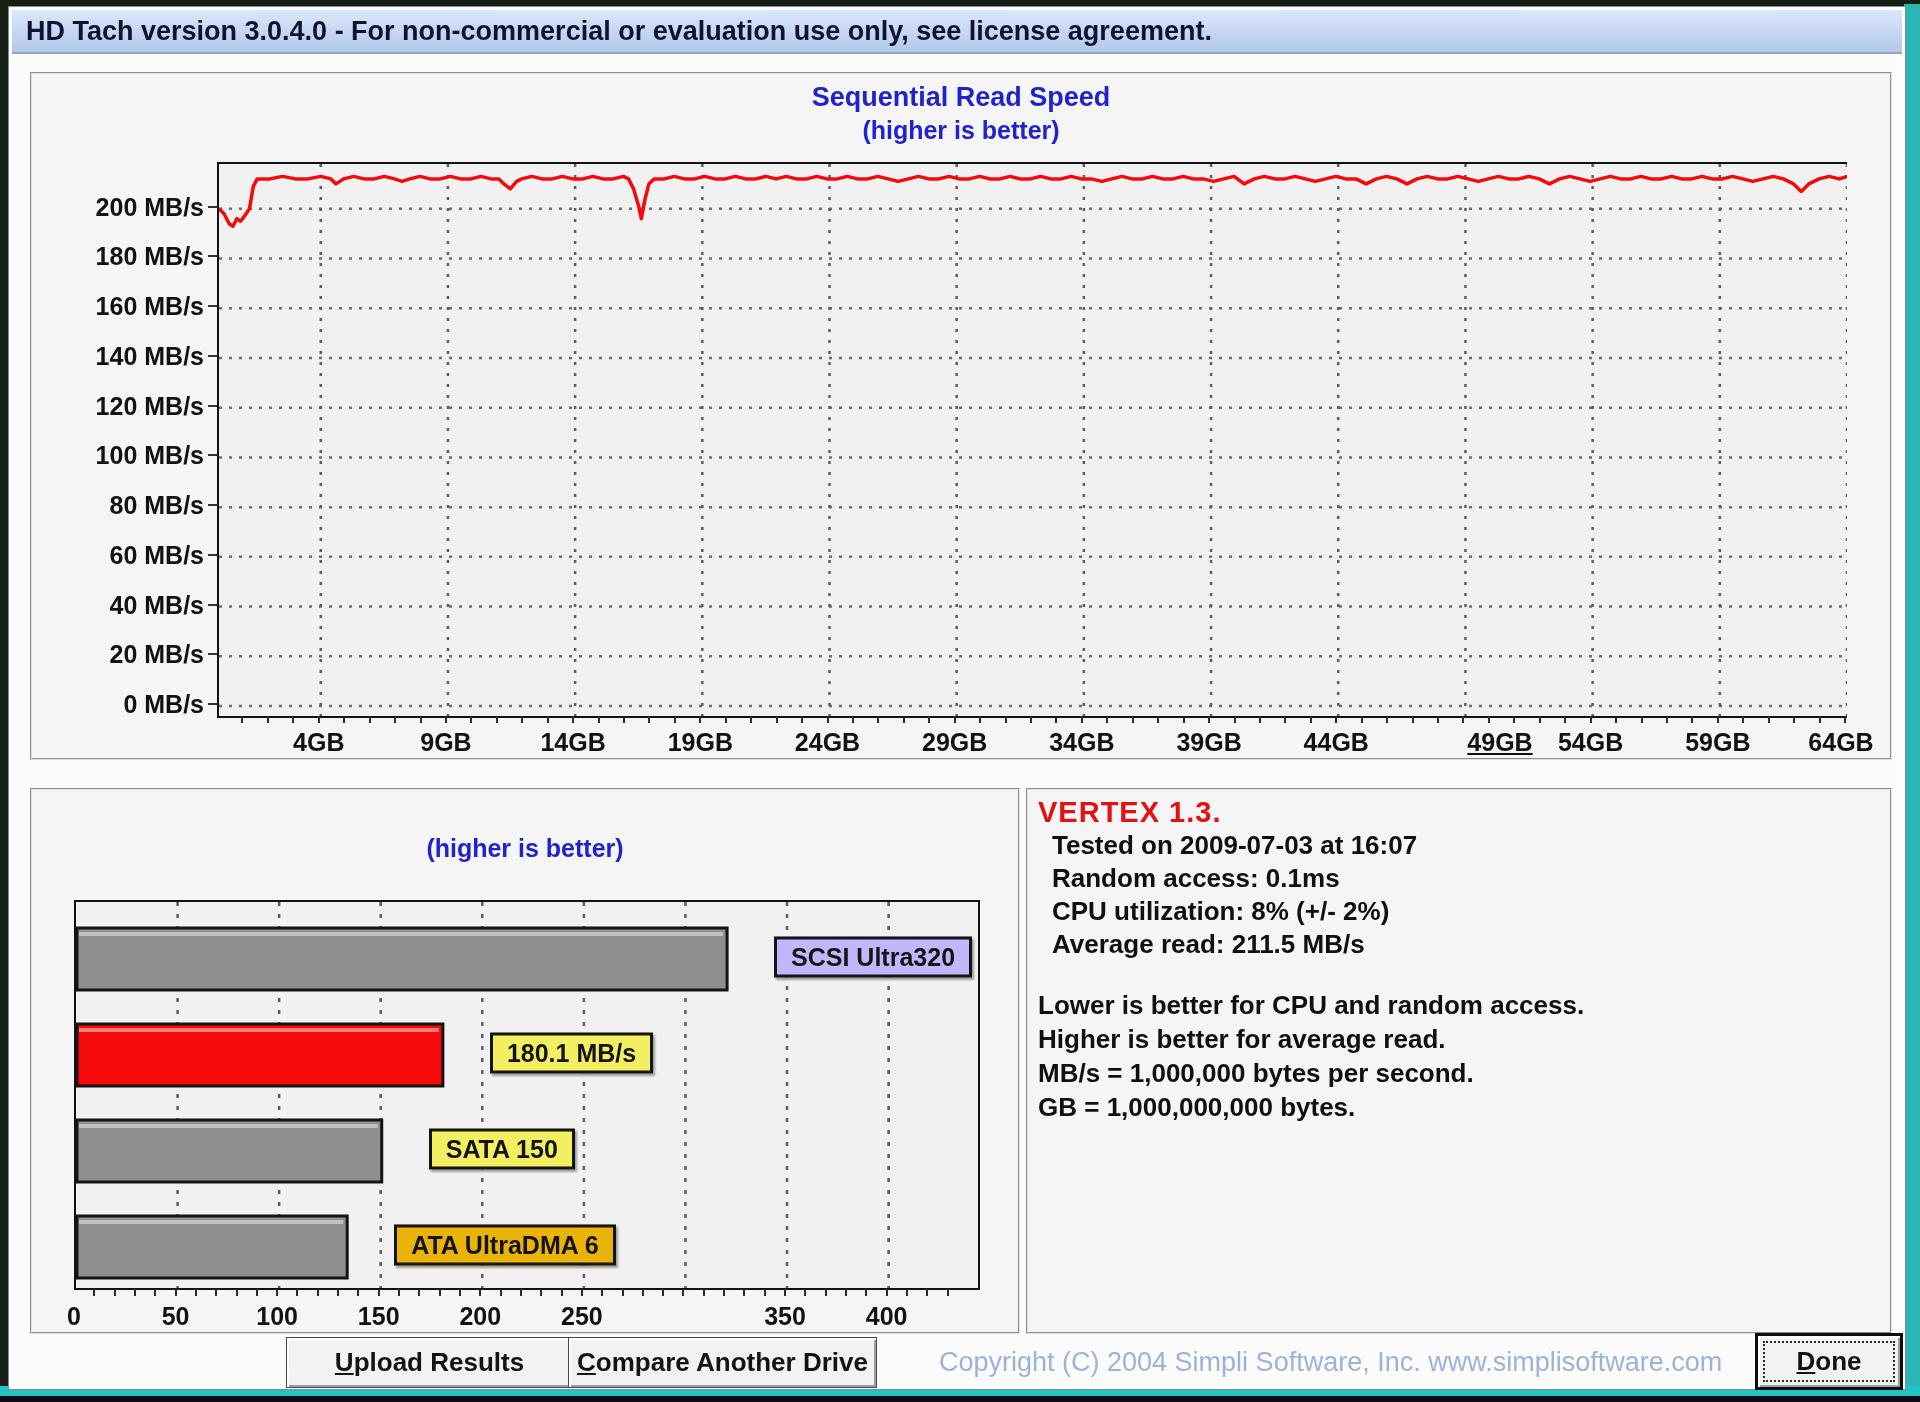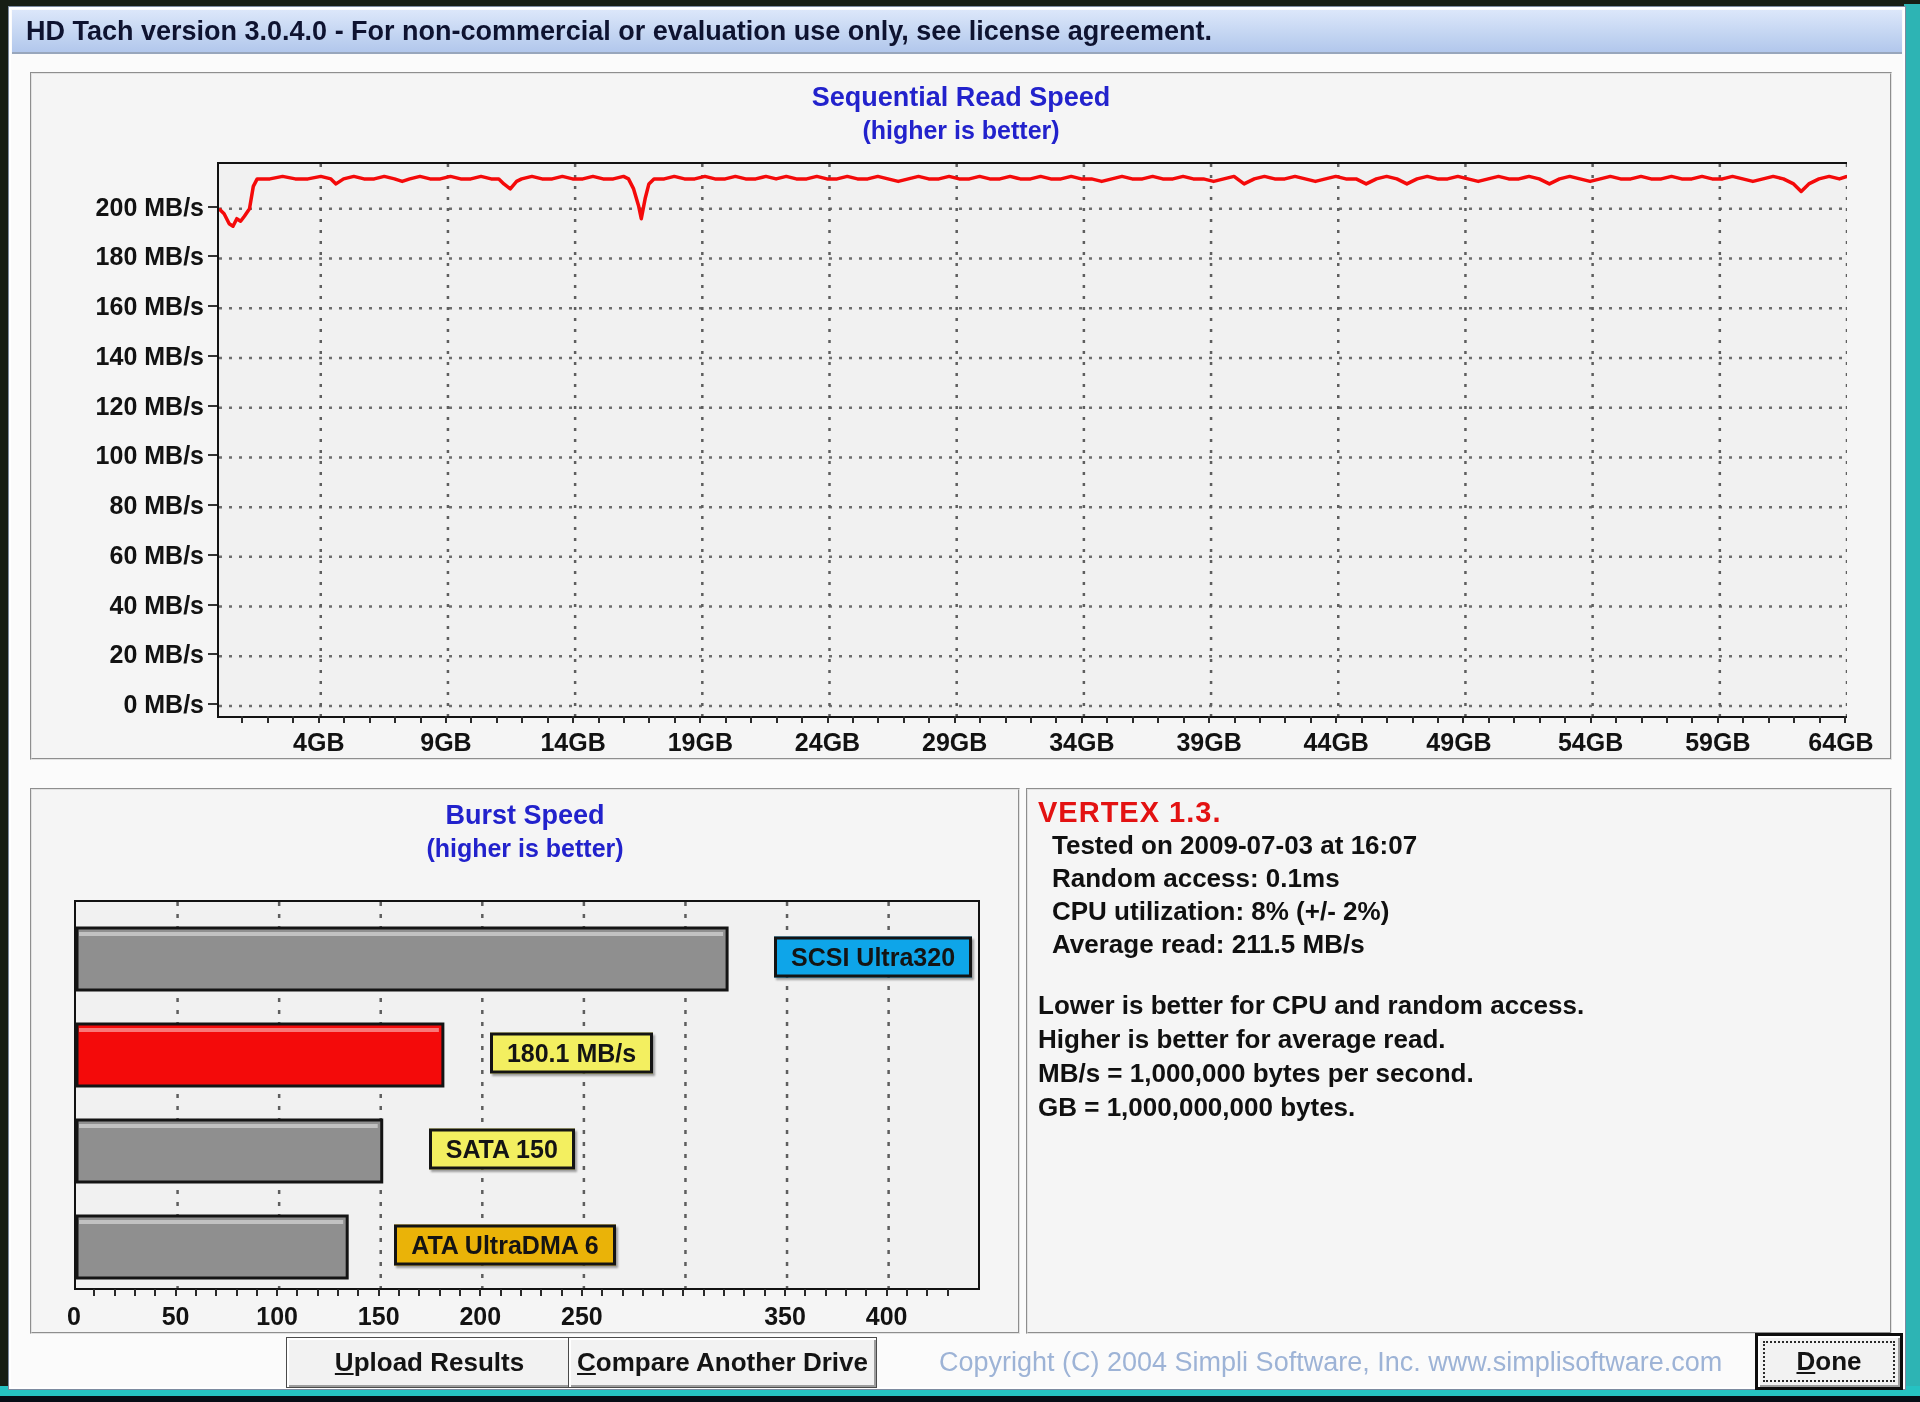--- a/index.html
+++ b/index.html
@@ -130,21 +130,21 @@
         <div class="y-tick" style="left: 176px; top: 131.757px;"></div>
         <div class="x-label" style="left: 286.75px; top: 654px;">4GB</div>
         <div class="x-label" style="left: 413.938px; top: 654px;">9GB</div>
         <div class="x-label" style="left: 541.125px; top: 654px;">14GB</div>
         <div class="x-label" style="left: 668.312px; top: 654px;">19GB</div>
         <div class="x-label" style="left: 795.5px; top: 654px;">24GB</div>
         <div class="x-label" style="left: 922.688px; top: 654px;">29GB</div>
         <div class="x-label" style="left: 1049.88px; top: 654px;">34GB</div>
         <div class="x-label" style="left: 1177.06px; top: 654px;">39GB</div>
         <div class="x-label" style="left: 1304.25px; top: 654px;">44GB</div>
-        <div class="x-label" style="left: 1427px; top: 654px;">49GB</div>
+        <div class="x-label" style="left: 1468px; top: 654px; text-decoration: underline;">49GB</div>
         <div class="x-label" style="left: 1558.62px; top: 654px;">54GB</div>
         <div class="x-label" style="left: 1685.81px; top: 654px;">59GB</div>
         <div class="x-label" style="left: 1809px; top: 654px;">64GB</div>
         <div class="minor-tick" style="left: 209.438px; top: 642px;"></div>
         <div class="minor-tick" style="left: 234.875px; top: 642px;"></div>
         <div class="minor-tick" style="left: 260.312px; top: 642px;"></div>
         <div class="minor-tick" style="left: 285.75px; top: 642px;"></div>
         <div class="minor-tick" style="left: 311.188px; top: 642px;"></div>
         <div class="minor-tick" style="left: 336.625px; top: 642px;"></div>
         <div class="minor-tick" style="left: 362.062px; top: 642px;"></div>
@@ -202,21 +202,20 @@
         <div class="minor-tick" style="left: 1684.81px; top: 642px;"></div>
         <div class="minor-tick" style="left: 1710.25px; top: 642px;"></div>
         <div class="minor-tick" style="left: 1735.69px; top: 642px;"></div>
         <div class="minor-tick" style="left: 1761.12px; top: 642px;"></div>
         <div class="minor-tick" style="left: 1786.56px; top: 642px;"></div>
         <div class="minor-tick" style="left: 1812px; top: 642px;"></div>
       </div>
   </div>
 
   <div class="panel panel-burst">
-    <div class="chart-title burst-title">Burst Speed</div>
     <div class="chart-title burst-subtitle">(higher is better)</div>
     <div class="plot burst-plot" id="burst-plot">
       <svg id="burst-svg" width="902" height="386" viewBox="0 0 902 386">
           <line x1="101.57657657657657" y1="0" x2="101.57657657657657" y2="386" stroke="#5e5e5e" stroke-width="2.5" stroke-dasharray="4 8"></line>
           <line x1="203.15315315315314" y1="0" x2="203.15315315315314" y2="386" stroke="#5e5e5e" stroke-width="2.5" stroke-dasharray="4 8"></line>
           <line x1="304.72972972972974" y1="0" x2="304.72972972972974" y2="386" stroke="#5e5e5e" stroke-width="2.5" stroke-dasharray="4 8"></line>
           <line x1="406.3063063063063" y1="0" x2="406.3063063063063" y2="386" stroke="#5e5e5e" stroke-width="2.5" stroke-dasharray="4 8"></line>
           <line x1="507.8828828828829" y1="0" x2="507.8828828828829" y2="386" stroke="#5e5e5e" stroke-width="2.5" stroke-dasharray="4 8"></line>
           <line x1="609.4594594594595" y1="0" x2="609.4594594594595" y2="386" stroke="#5e5e5e" stroke-width="2.5" stroke-dasharray="4 8"></line>
           <line x1="711.0360360360361" y1="0" x2="711.0360360360361" y2="386" stroke="#5e5e5e" stroke-width="2.5" stroke-dasharray="4 8"></line>
@@ -277,21 +276,21 @@
         <div class="minor-tick" style="left: 731.721px; top: 499px;"></div>
         <div class="minor-tick" style="left: 752.036px; top: 499px;"></div>
         <div class="minor-tick" style="left: 772.351px; top: 499px;"></div>
         <div class="minor-tick" style="left: 792.667px; top: 499px;"></div>
         <div class="minor-tick" style="left: 812.982px; top: 499px;"></div>
         <div class="minor-tick" style="left: 833.297px; top: 499px;"></div>
         <div class="minor-tick" style="left: 853.613px; top: 499px;"></div>
         <div class="minor-tick" style="left: 873.928px; top: 499px;"></div>
         <div class="minor-tick" style="left: 894.243px; top: 499px;"></div>
         <div class="minor-tick" style="left: 914.559px; top: 499px;"></div>
-        <div class="bar-label" style="left: 742.09px; top: 167px; background: #0ea5e9;">SCSI Ultra320</div>
+        <div class="bar-label" style="left: 742.09px; top: 167px; background: #c4b5fd;">SCSI Ultra320</div>
         <div class="bar-label" style="left: 457.879px; top: 263px; background: rgb(243, 239, 96);">180.1 MB/s</div>
         <div class="bar-label" style="left: 396.73px; top: 359px; background: rgb(243, 239, 96);">SATA 150</div>
         <div class="bar-label" style="left: 362.194px; top: 455px; background: #eab308;">ATA UltraDMA 6</div>
       </div>
   </div>
 
   <div class="panel panel-info">
     <div class="info-pad">
       <div class="drive-name" style="color: rgb(227, 18, 18);">VERTEX 1.3.</div>
       <div id="info-lines">

